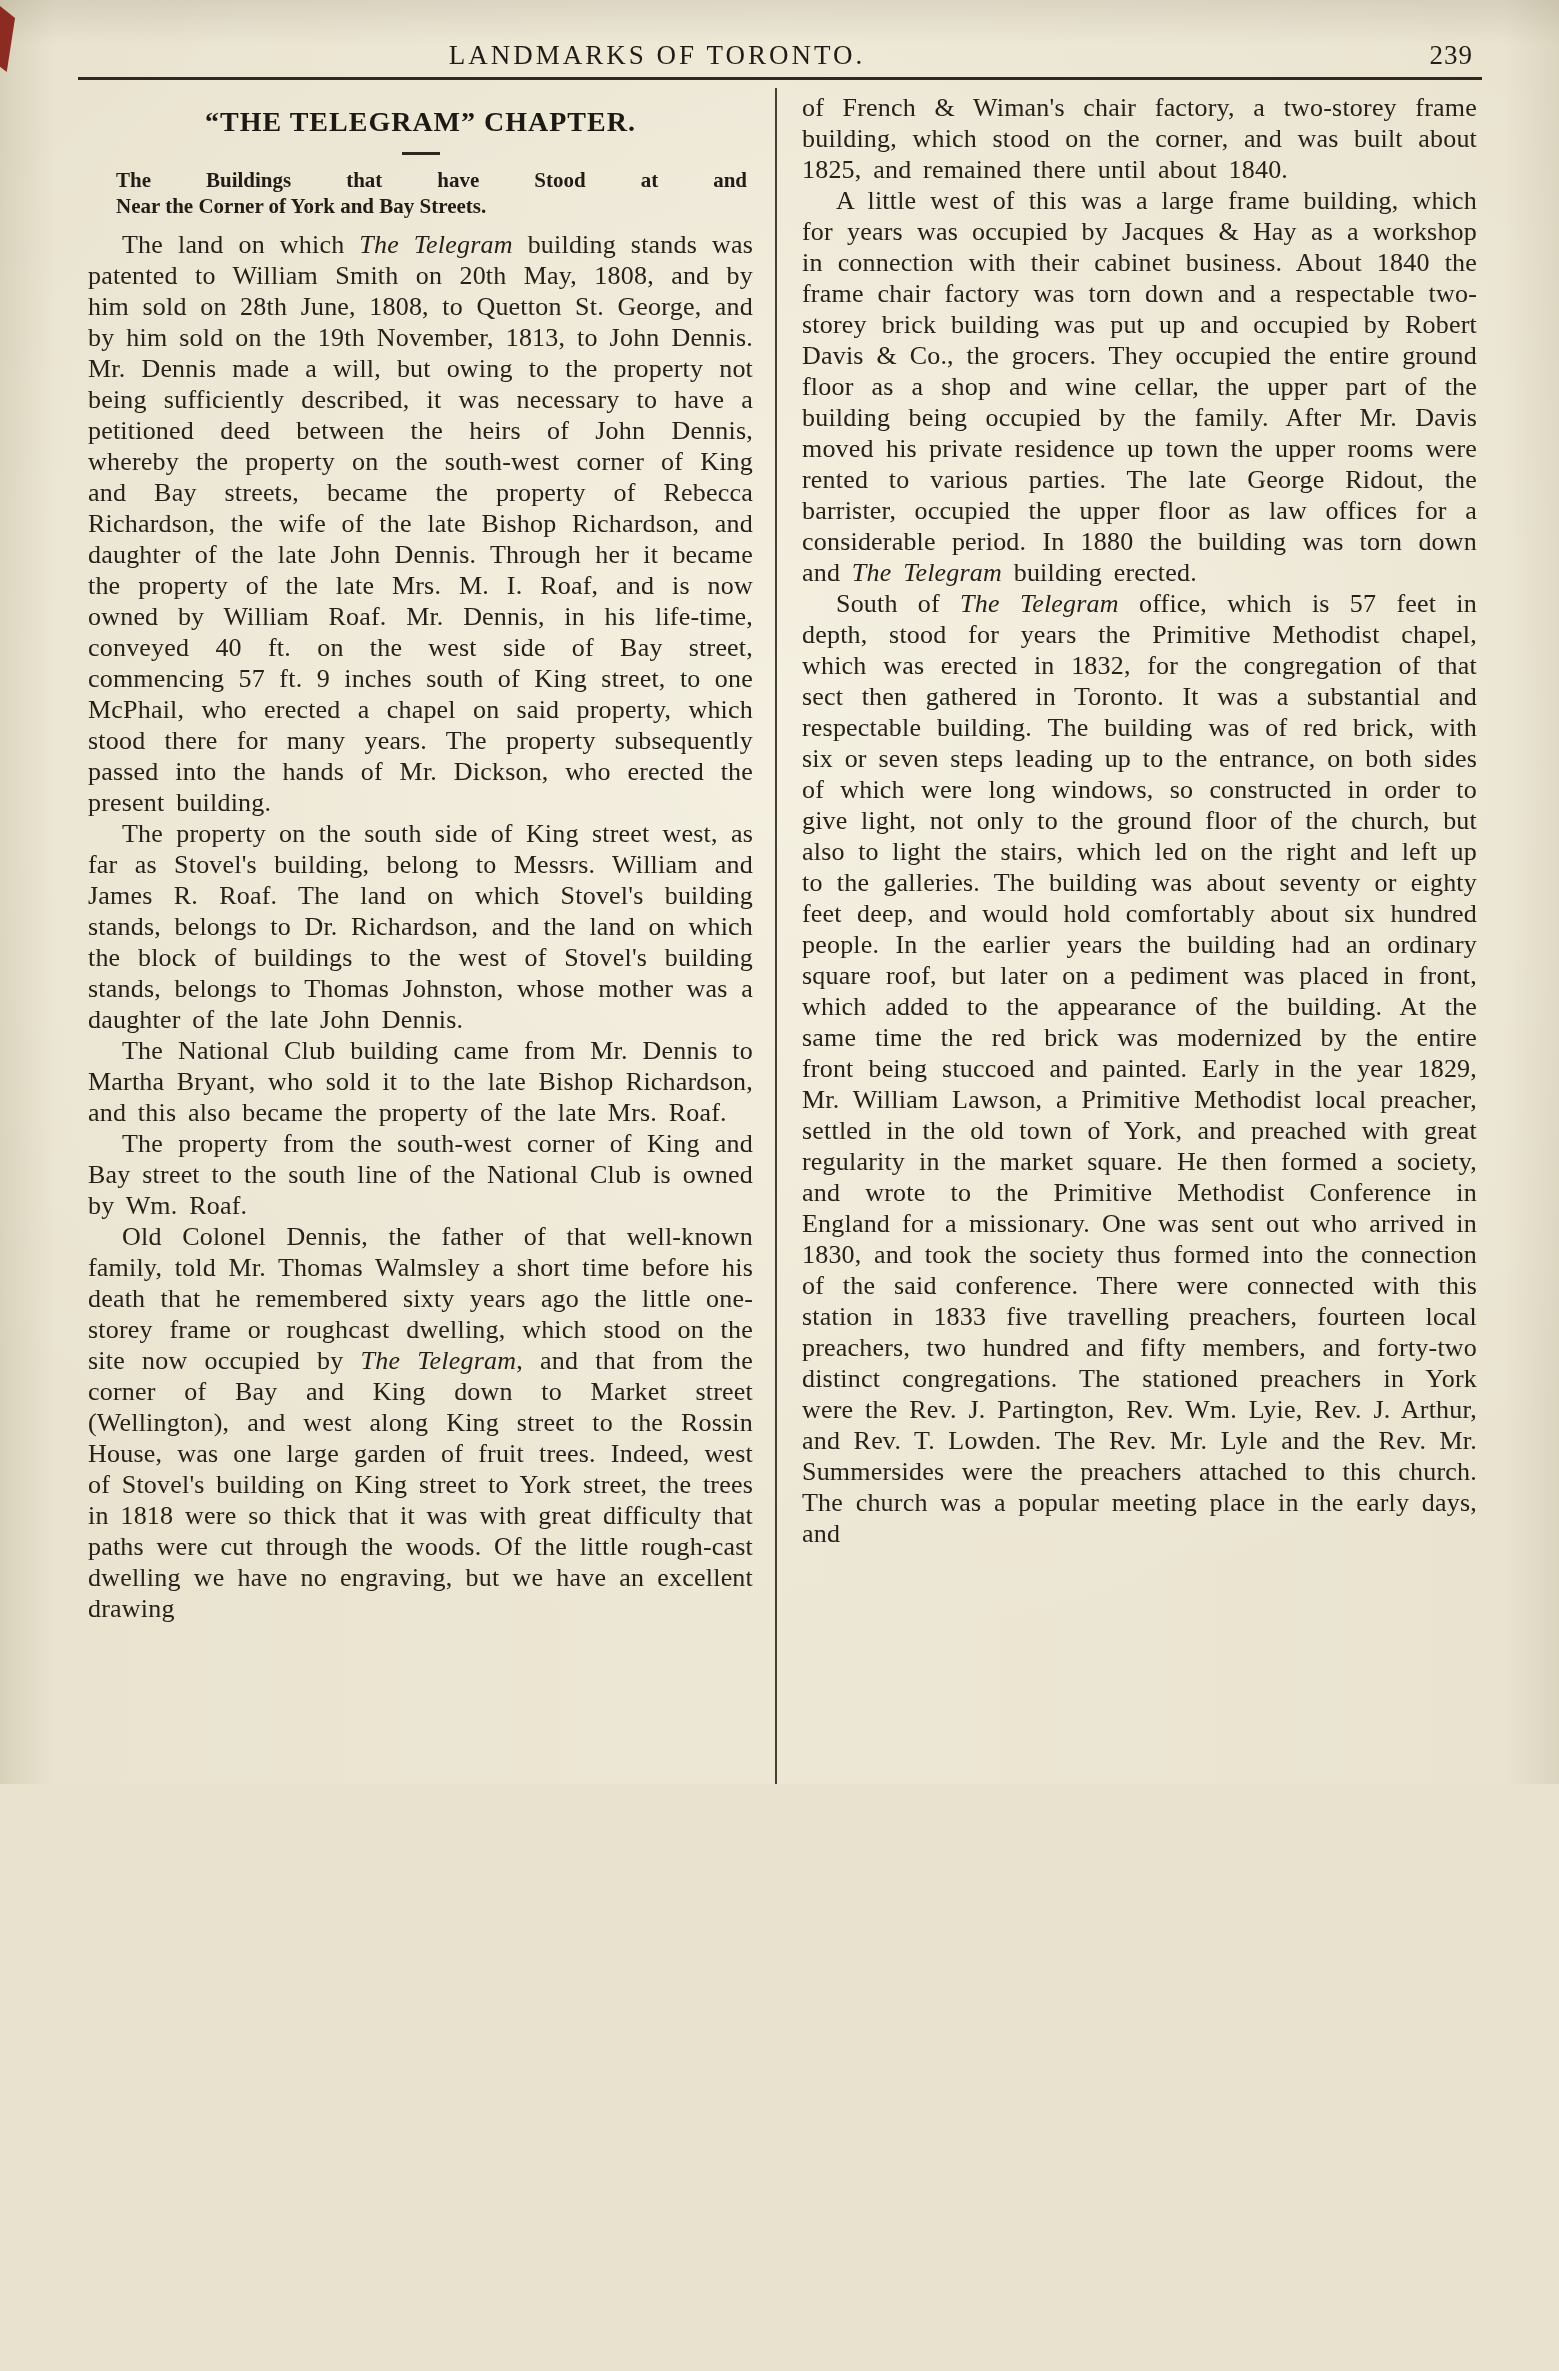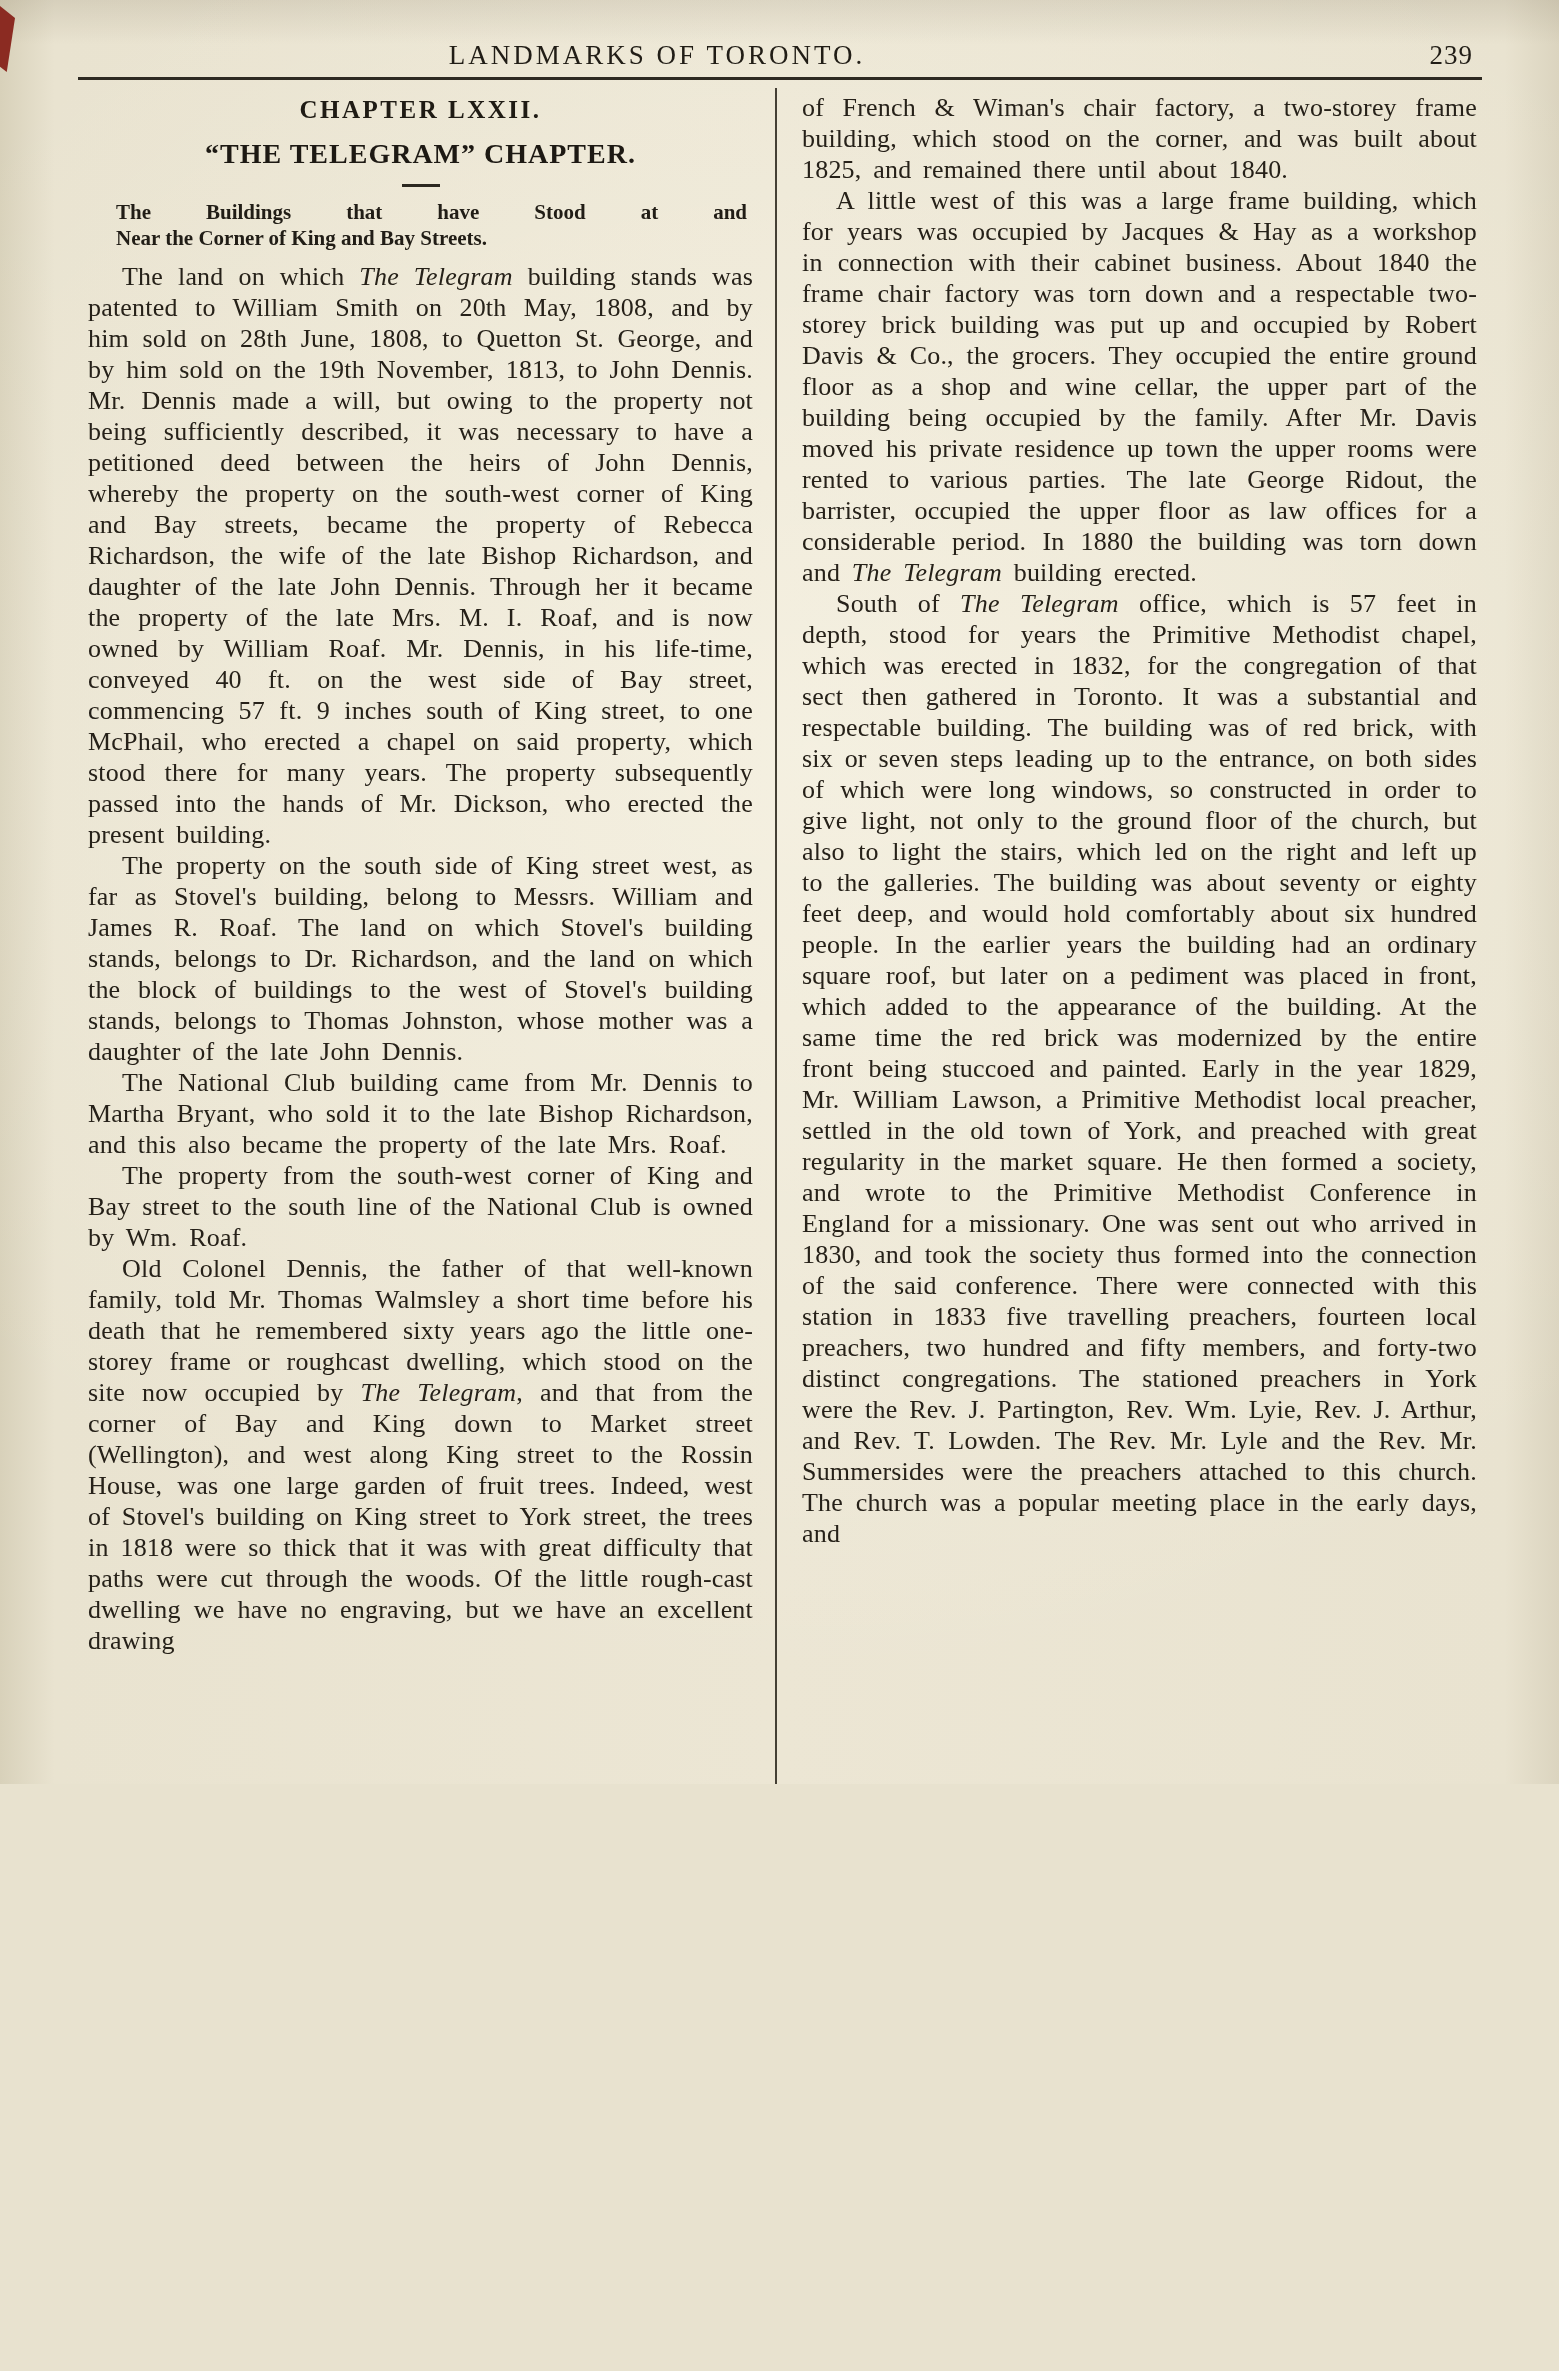--- a/index.html
+++ b/index.html
@@ -128,26 +128,25 @@
 
   <div class="running-head-title">LANDMARKS OF TORONTO.</div>
 
   <div class="page-number">239</div>
 
   <div class="header-rule"></div>
 
   <div class="column-divider"></div>
 
   <div class="col col-left">
-    <h2 class="chapter-heading">CHAPTER LXXII.</h2>
     <h1 class="article-title">“THE TELEGRAM” CHAPTER.</h1>
     <div class="title-separator"></div>
     <div class="section-subtitle">
       <div class="subtitle-line-1">The Buildings that have Stood at and</div>
-      <div class="subtitle-line-2">Near the Corner of King and Bay Streets.</div>
+      <div class="subtitle-line-2">Near the Corner of York and Bay Streets.</div>
     </div>
     <div class="text-block">
         <p><span>The land on which </span><span class="it">The Telegram</span><span> building stands was patented to William Smith on 20th May, 1808, and by him sold on 28th June, 1808, to Quetton St. George, and by him sold on the 19th November, 1813, to John Dennis. Mr. Dennis made a will, but owing to the property not being sufficiently described, it was necessary to have a petitioned deed between the heirs of John Dennis, whereby the property on the south-west corner of King and Bay streets, became the property of Rebecca Richardson, the wife of the late Bishop Richardson, and daughter of the late John Dennis. Through her it became the property of the late Mrs. M. I. Roaf, and is now owned by William Roaf. Mr. Dennis, in his life-time, conveyed 40 ft. on the west side of Bay street, commencing 57 ft. 9 inches south of King street, to one McPhail, who erected a chapel on said property, which stood there for many years. The property subsequently passed into the hands of Mr. Dickson, who erected the present building.</span></p>
         <p><span>The property on the south side of King street west, as far as Stovel's building, belong to Messrs. William and James R. Roaf. The land on which Stovel's building stands, belongs to Dr. Richardson, and the land on which the block of buildings to the west of Stovel's building stands, belongs to Thomas Johnston, whose mother was a daughter of the late John Dennis.</span></p>
         <p><span>The National Club building came from Mr. Dennis to Martha Bryant, who sold it to the late Bishop Richardson, and this also became the property of the late Mrs. Roaf.</span></p>
         <p><span>The property from the south-west corner of King and Bay street to the south line of the National Club is owned by Wm. Roaf.</span></p>
         <p><span>Old Colonel Dennis, the father of that well-known family, told Mr. Thomas Walmsley a short time before his death that he remembered sixty years ago the little one-storey frame or roughcast dwelling, which stood on the site now occupied by </span><span class="it">The Telegram</span><span>, and that from the corner of Bay and King down to Market street (Wellington), and west along King street to the Rossin House, was one large garden of fruit trees. Indeed, west of Stovel's building on King street to York street, the trees in 1818 were so thick that it was with great difficulty that paths were cut through the woods. Of the little rough-cast dwelling we have no engraving, but we have an excellent drawing</span></p>
       </div>
   </div>
 

